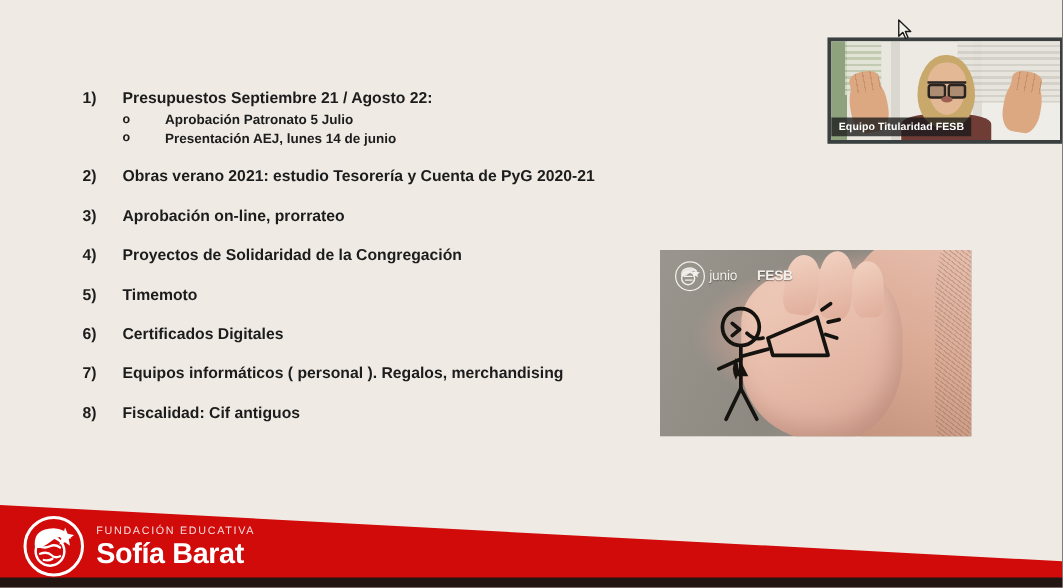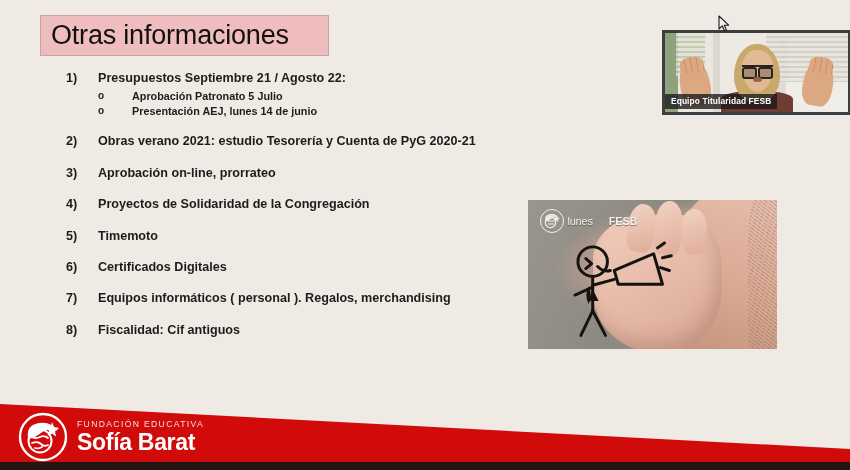--- a/index.html
+++ b/index.html
@@ -383,23 +383,20 @@
     width: 850px;
     height: 8px;
     background: #231512;
   }
 </style>
 </head>
 <body>
 
 <div id="slide">
 
-  <div id="title-box">
-    <span id="title-text">Otras informaciones</span>
-  </div>
 
   <div id="body-list">
 
     <div class="li-row">
       <span class="li-num">1)</span>
       <span class="li-text">Presupuestos Septiembre 21 / Agosto 22:</span>
     </div>
     <div class="gap-sub"></div>
     <div class="sub-row">
       <span class="sub-mark">o</span>
@@ -504,21 +501,21 @@
 
     <div id="blog-logo">
       <span class="logo-mark">
         <svg viewBox="0 0 22 22" width="22" height="22">
           <path d="M4 11 q-1 -6 5 -7 q5 -1 8 3 q-4 -1 -7 2 q-4 3 -6 2 Z" fill="#f2f0ec" opacity=".9"></path>
           <circle cx="9.5" cy="12.5" r="5.2" fill="none" stroke="#f2f0ec" stroke-width="1.2"></circle>
           <path d="M6 11 h7 M7 14 h6" stroke="#f2f0ec" stroke-width="1"></path>
           <path d="M15.5 5 l1 2.4 2.4 .5 -2 1.6 .5 2.4 -1.9-1.3 -2.2 1 .8-2.3 -1.6-1.8 2.4-.1 Z" fill="#f2f0ec"></path>
         </svg>
       </span>
-      <span id="blog-logo-text"><span>lunes</span><b>FESB</b></span>
+      <span id="blog-logo-text"><span>junio</span><b>FESB</b></span>
     </div>
   </div>
 
   <svg id="footer-band" viewBox="0 0 850 470" preserveAspectRatio="none">
     <polygon points="0,404 850,449 850,470 0,470" fill="#d10a0a"></polygon>
   </svg>
 
   <div id="footer-content">
     <svg id="footer-logo" viewBox="0 0 50 50">
       <circle cx="25" cy="25" r="23" fill="none" stroke="#ffffff" stroke-width="2.4"></circle>

